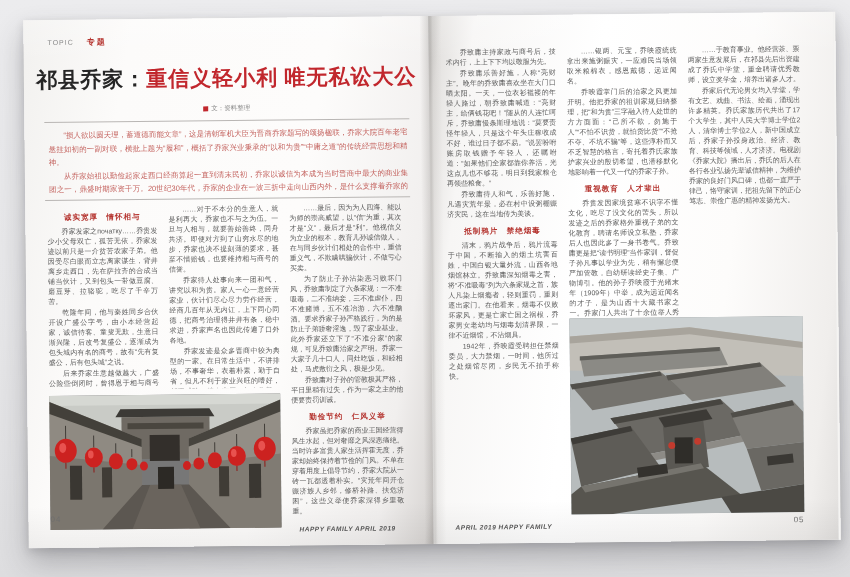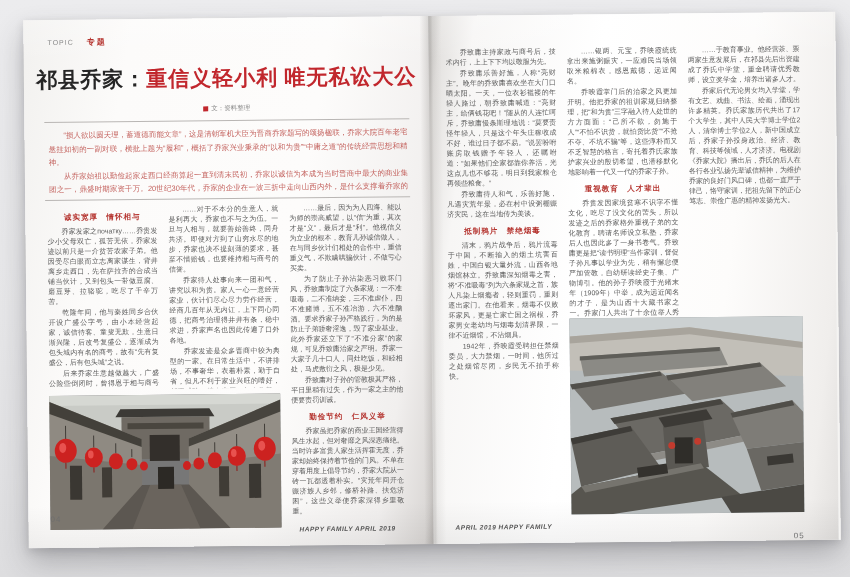--- a/index.html
+++ b/index.html
@@ -45,21 +45,21 @@
   .col{position:absolute;overflow:hidden;font-size:7px;line-height:10px;color:#5c5c5c;text-align:justify;}
   .col p.para{margin:0 0 1px 0;text-indent:2em;}
   .col .subhead{color:#b5342f;font-weight:bold;text-align:center;font-size:7.5px;
     letter-spacing:1px;margin:7px 0 4px 0;text-indent:0;}
   .L-col1{left:22px;top:186px;width:110px;height:184px;}
   .L-col2{left:143px;top:186px;width:110px;height:184px;}
   .L-col3{left:264px;top:186px;width:112px;height:324px;}
   .photo-left{position:absolute;left:22px;top:376px;width:231px;height:134px;background:#777;}
   .pagenum{position:absolute;font-size:8px;color:#6e6e6e;letter-spacing:1px;}
   .pn-left{left:22px;bottom:24px;}
-  .pn-right{right:34px;bottom:0;}
+  .pn-right{right:34px;bottom:16px;}
   .footer-mag{position:absolute;bottom:13px;font-size:6.5px;color:#555;font-weight:bold;font-style:italic;letter-spacing:.5px;}
   .fm-left{right:38px;}
   .fm-right{left:22px;}
   
   .R-col1{left:17px;top:32px;width:110px;height:478px;}
   .R-col2{left:138px;top:32px;width:110px;height:272px;}
   .R-col3{left:259px;top:32px;width:112px;height:272px;}
   .photo-right{position:absolute;left:138px;top:304px;width:233px;height:196px;background:#9aa0a2;}
   .photo-frame{display:block;width:100%;height:100%;}
   

